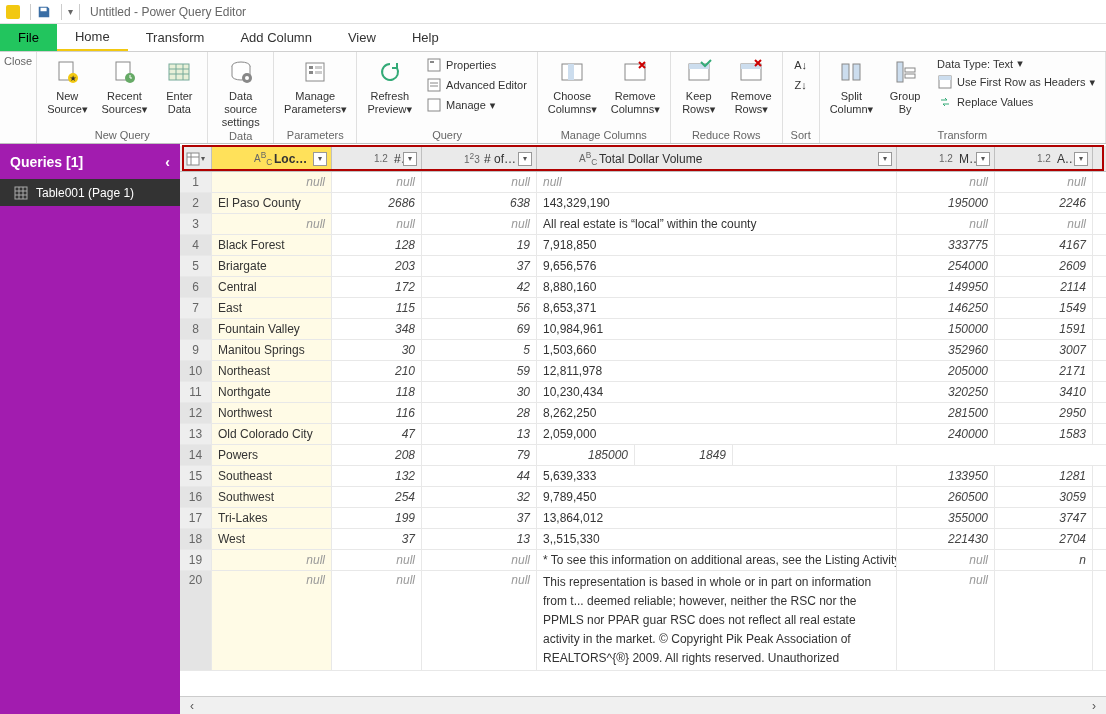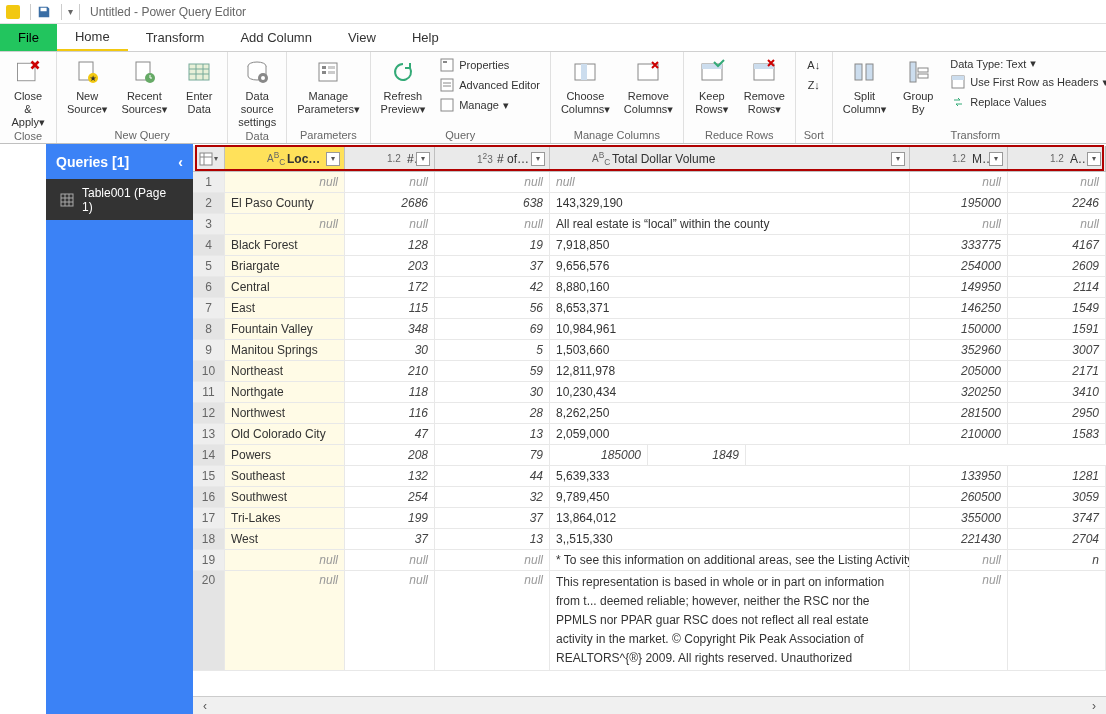--- a/index.html
+++ b/index.html
@@ -26,21 +26,21 @@
 .group-label { text-align: center; font-size: 11px; color: #666; padding: 1px 0 2px; }
 .bigbtn { display: flex; flex-direction: column; align-items: center; padding: 2px 6px 0; cursor: pointer; min-width: 48px; }
 .bigbtn .ic { width: 32px; height: 32px; margin-bottom: 2px; display: flex; align-items: center; justify-content: center; }
 .bigbtn .lbl { font-size: 11px; text-align: center; line-height: 13px; color: #333; }
 .stack { display: flex; flex-direction: column; justify-content: flex-start; gap: 2px; padding: 2px 4px; }
 .smallbtn { display: flex; align-items: center; font-size: 11px; color: #333; cursor: pointer; padding: 1px 2px; gap: 4px; white-space: nowrap; }
 .smallbtn .ic { width: 16px; height: 16px; display: flex; align-items: center; justify-content: center; }
 
 
 .main { display: flex; height: calc(714px - 24px - 28px - 92px); }
-.sidebar { width: 180px; background: #3b82f6; color: #fff; display: flex; flex-direction: column; margin-left: 46px; }
+.sidebar { width: 180px; background: #a21caf; color: #fff; display: flex; flex-direction: column; }
 .sidebar-head { height: 36px; display: flex; align-items: center; justify-content: space-between; padding: 0 10px; font-size: 14px; font-weight: 600; border-bottom: 1px solid #333; }
 .sidebar-item { display: flex; align-items: center; padding: 6px 26px 6px 14px; gap: 8px; font-size: 12px; background: #333; cursor: pointer; }
 .sidebar-item .tbl-ic { width: 14px; height: 14px; display: inline-block; }
 
 
 .dataarea { flex: 1; display: flex; flex-direction: column; position: relative; background: #fff;}
 .header-highlight { border: 2px solid #b00000; position: absolute; top: 1px; left: 2px; right: 2px; height: 26px; pointer-events: none; z-index: 5;}
 .colheaders { height: 26px; display: flex; background: #eaeaea; border-bottom: 1px solid #c0c0c0; margin-top: 2px; }
 .colh { display: flex; align-items: center; border-right: 1px solid #c0c0c0; padding: 0 4px; font-size: 12px; color: #333; position: relative; }
 .colh.rownum { width: 32px; background: #eaeaea; justify-content: center; }
@@ -99,32 +99,20 @@
   <div class="tab file">File</div>
   <div class="tab active">Home</div>
   <div class="tab">Transform</div>
   <div class="tab">Add Column</div>
   <div class="tab">View</div>
   <div class="tab">Help</div>
 </div>
 
 <div class="ribbon">
   <div class="group">
-    <div class="group-body">
-      <div class="bigbtn">
-        <div class="ic">
-            <svg width="28" height="28" viewBox="0 0 32 32">
-              <rect x="4" y="6" width="20" height="20" fill="#fff" stroke="#888"></rect>
-              <path d="M20 4 L28 12" stroke="#c00" stroke-width="3"></path>
-              <path d="M28 4 L20 12" stroke="#c00" stroke-width="3"></path>
-            </svg>
-          </div>
-        <div class="lbl">Close &amp;<br>Apply▾</div>
-      </div>
-    </div>
     <div class="group-label">Close</div>
   </div>
 
   <div class="group">
     <div class="group-body">
       <div class="bigbtn">
         <div class="ic">
             <svg width="28" height="28">
               <rect x="6" y="4" width="14" height="18" fill="#fff" stroke="#888"></rect>
               <circle cx="20" cy="20" r="5" fill="#f2c811"></circle>
@@ -524,21 +512,21 @@
           <div class="cell c3">8,262,250</div>
           <div class="cell c4 num">281500</div>
           <div class="cell c5 num">2950</div>
         </div>
         <div class="row">
           <div class="cell rnum">13</div>
           <div class="cell c0 sel">Old Colorado City</div>
           <div class="cell c1 num">47</div>
           <div class="cell c2 num">13</div>
           <div class="cell c3">2,059,000</div>
-          <div class="cell c4 num">210000</div>
+          <div class="cell c4 num">240000</div>
           <div class="cell c5 num">1583</div>
         </div>
         <div class="row">
           <div class="cell rnum">14</div>
           <div class="cell c0 sel">Powers</div>
           <div class="cell c1 num">208</div>
           <div class="cell c2 num">79</div>
           <div class="cell c4 num">185000</div>
           <div class="cell c5 num">1849</div>
         </div>

